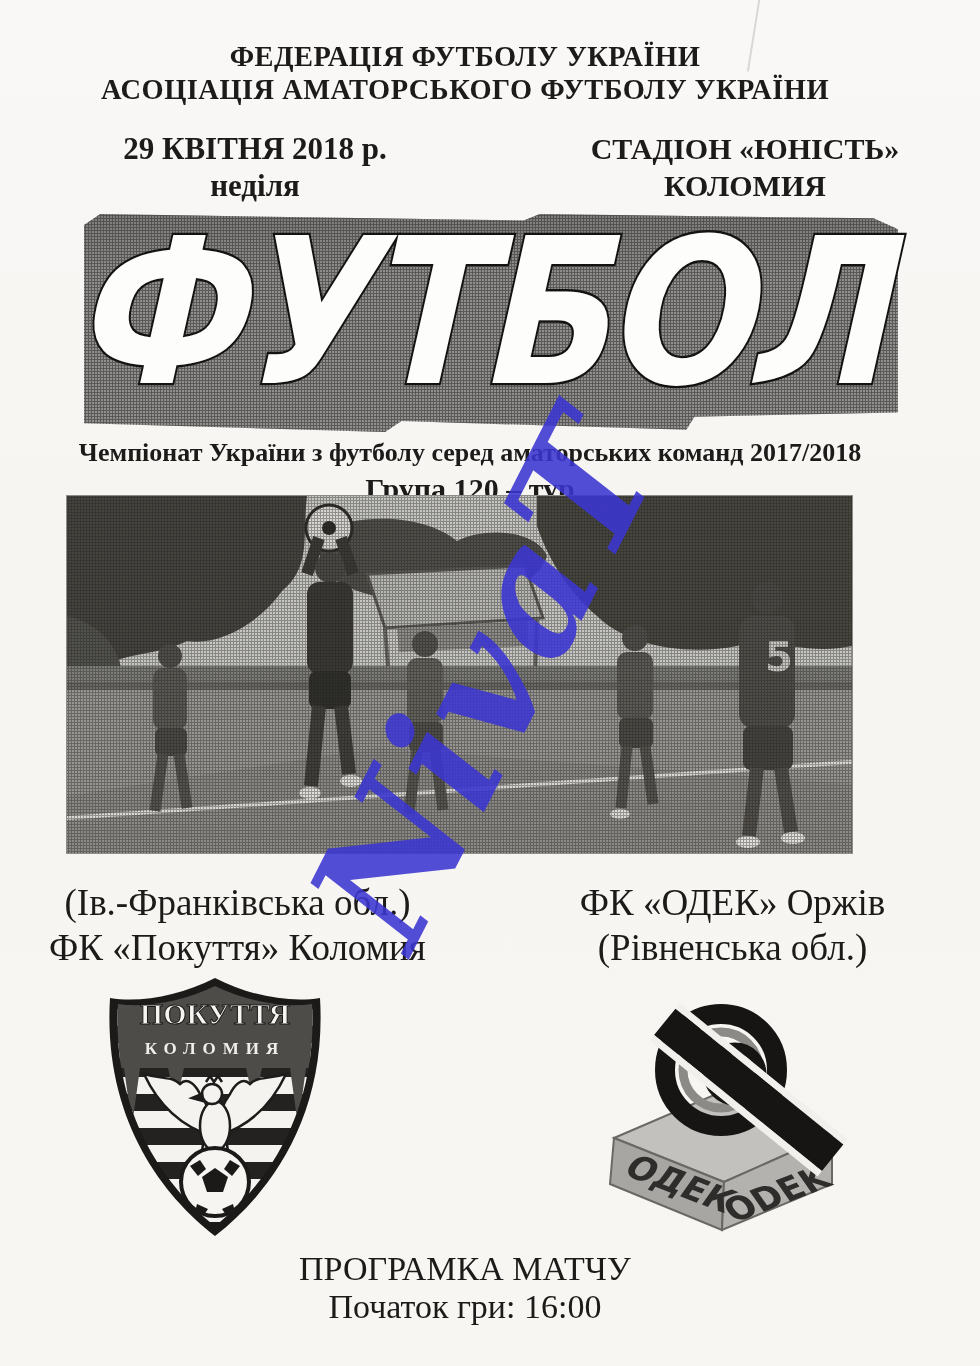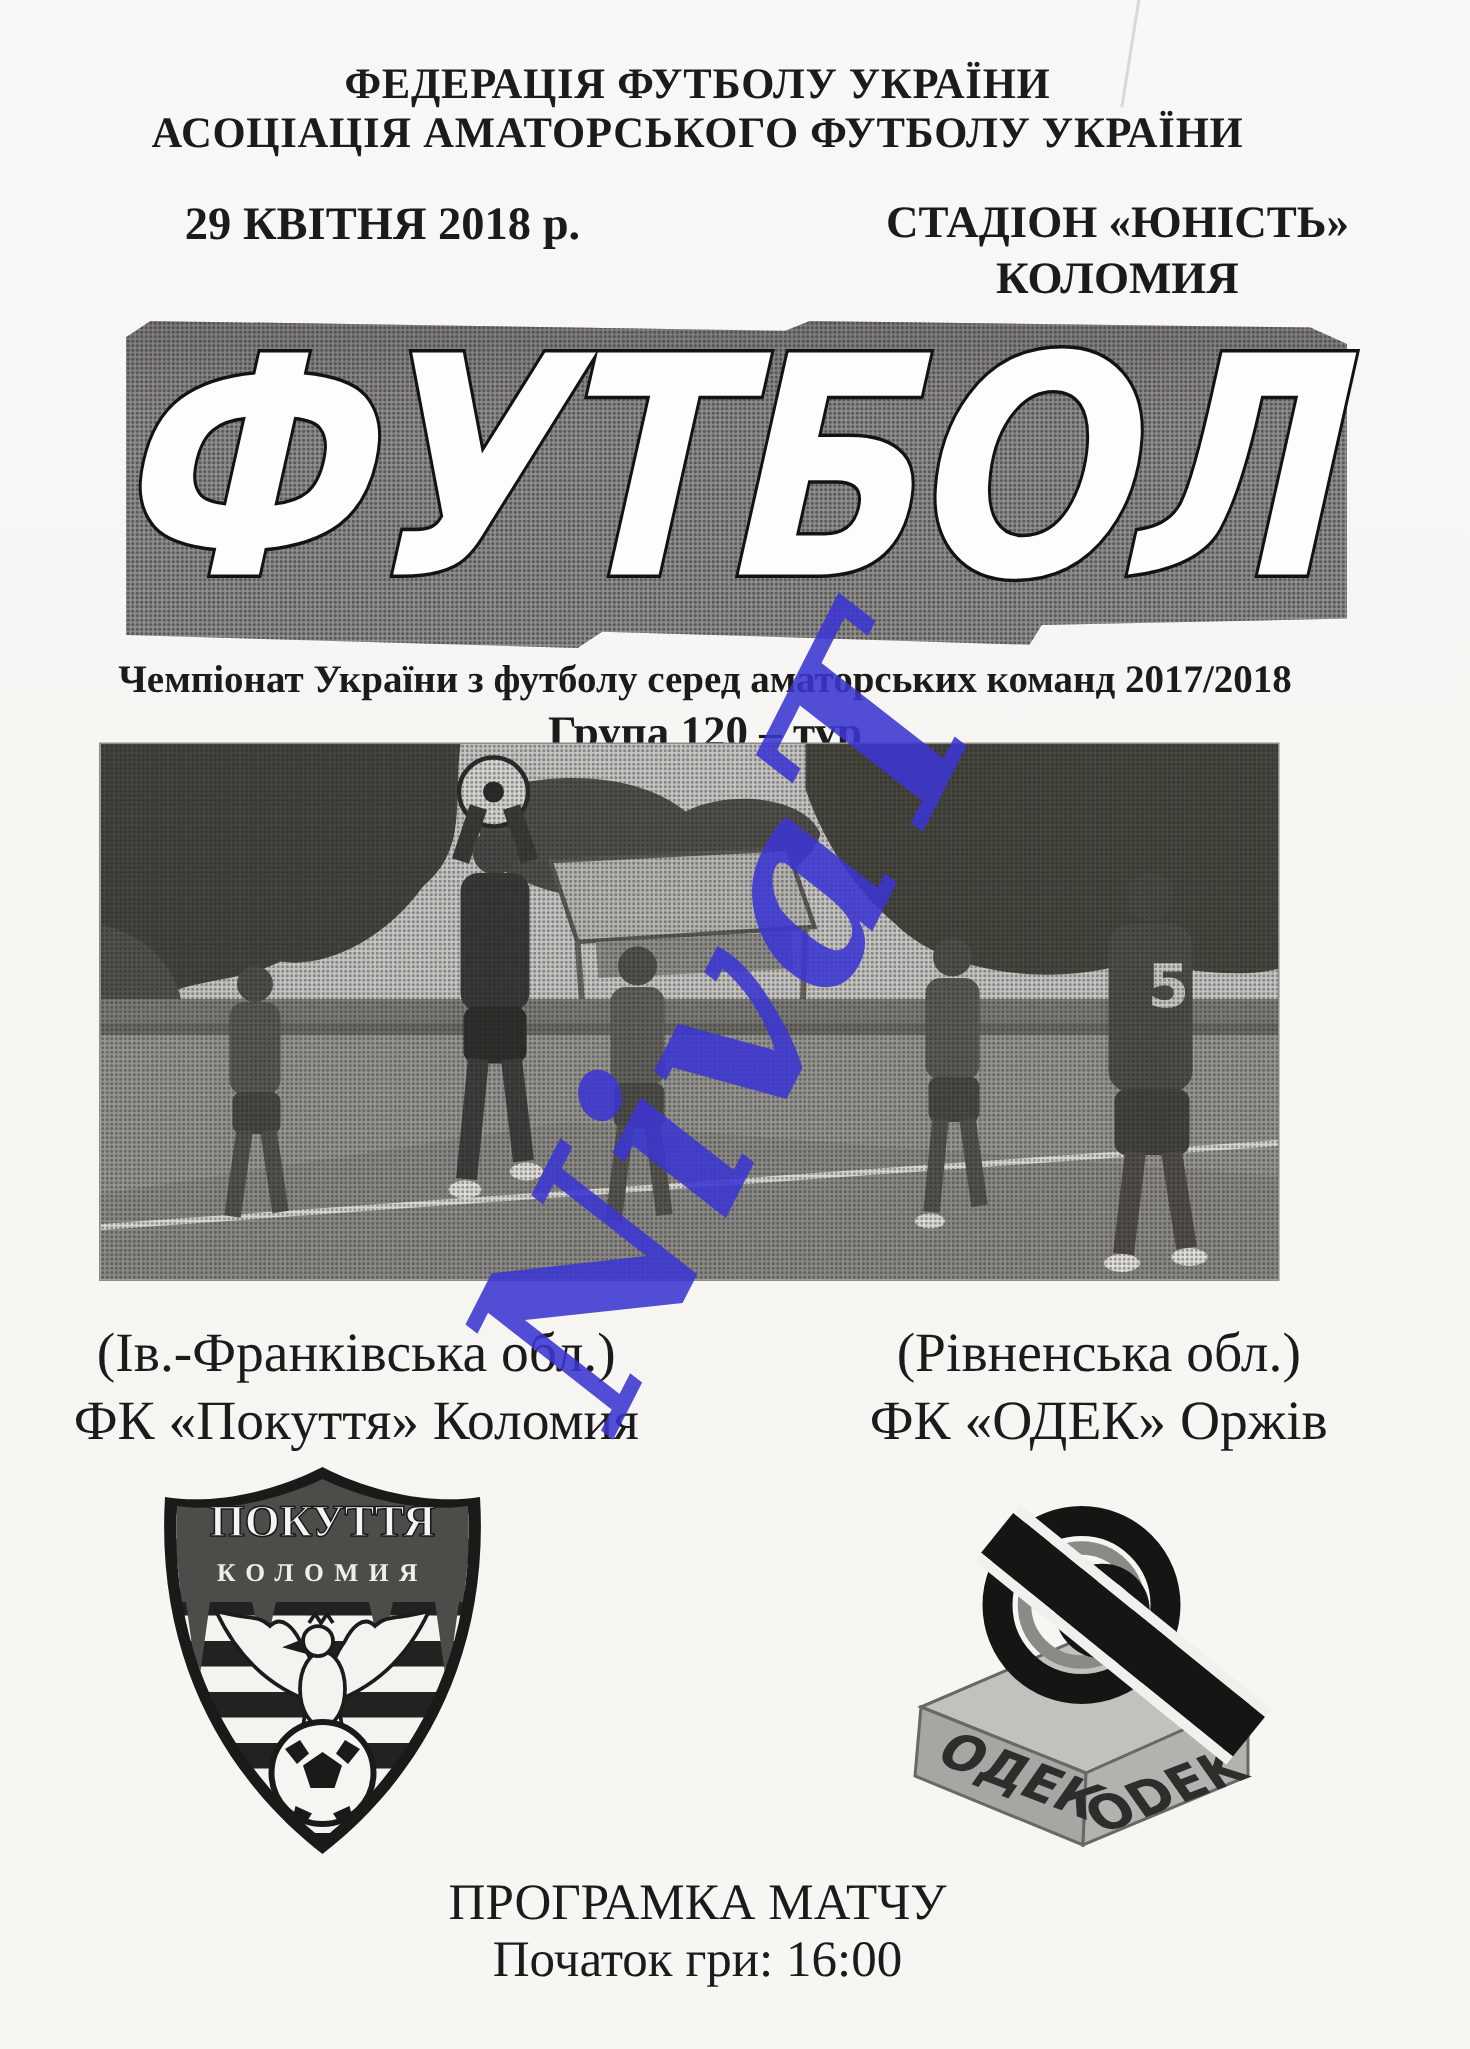--- a/index.html
+++ b/index.html
@@ -82,20 +82,21 @@
 
   <div class="crease"></div>
 
   <div class="org-header">
     <div>ФЕДЕРАЦІЯ ФУТБОЛУ УКРАЇНИ</div>
     <div>АСОЦІАЦІЯ АМАТОРСЬКОГО ФУТБОЛУ УКРАЇНИ</div>
   </div>
 
   <div class="meta-left">
     <div>29 КВІТНЯ 2018 р.</div>
+    <div>неділя</div>
   </div>
   <div class="meta-right">
     <div>СТАДІОН «ЮНІСТЬ»</div>
     <div>КОЛОМИЯ</div>
   </div>
 
   <div class="banner">
     <div class="banner-bg"></div>
     <div class="banner-text">ФУТБОЛ</div>
   </div>
@@ -183,22 +184,22 @@
 
   <div class="watermark">
     <span>NivaT</span>
   </div>
 
   <div class="team-home">
     <div>(Ів.-Франківська обл.)</div>
     <div>ФК «Покуття» Коломия</div>
   </div>
   <div class="team-away">
+    <div>ФК «ОДЕК» Оржів</div>
     <div>(Рівненська обл.)</div>
-    <div>ФК «ОДЕК» Оржів</div>
   </div>
 
   <div class="logo-home">
     <svg width="230" height="262" viewBox="0 0 230 262">
       <defs>
         <pattern id="stripes" width="34" height="12" patternUnits="userSpaceOnUse">
           <rect width="17" height="12" fill="#232221"></rect>
           <rect x="17" width="17" height="12" fill="#f4f3f0"></rect>
         </pattern>
         <clipPath id="shieldClip">

